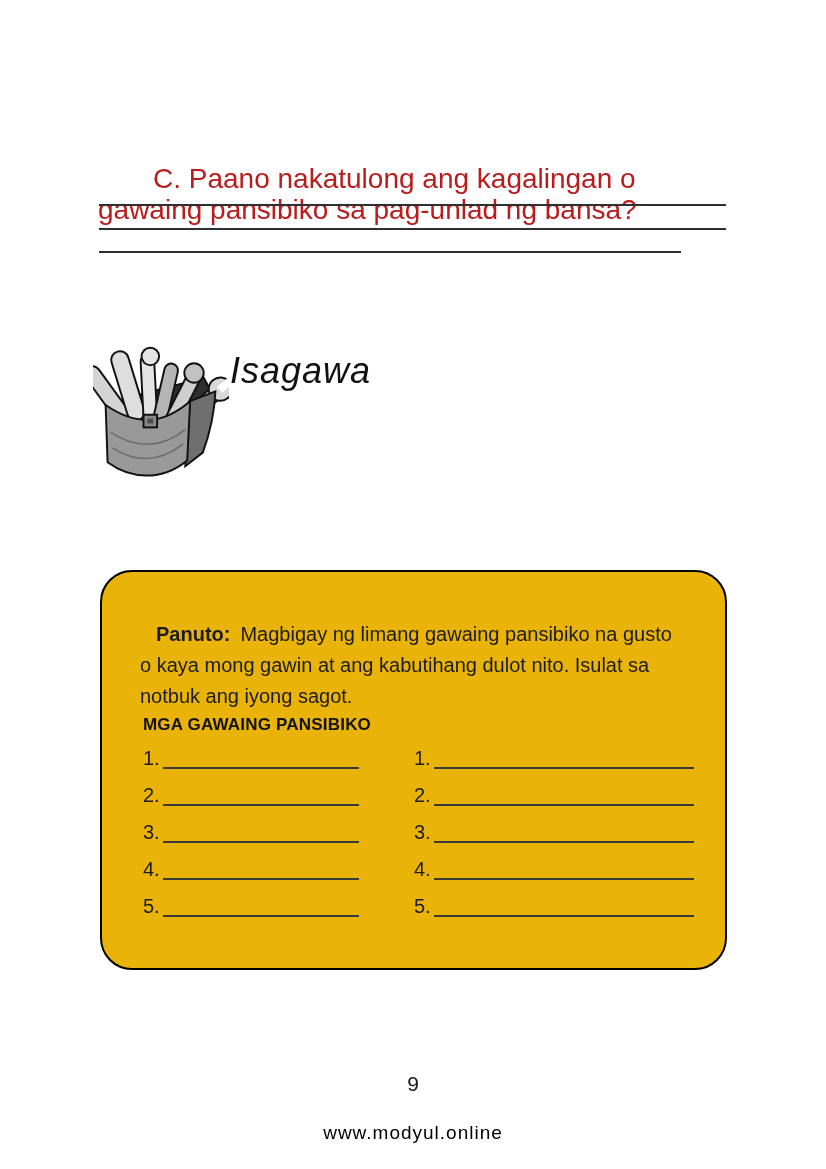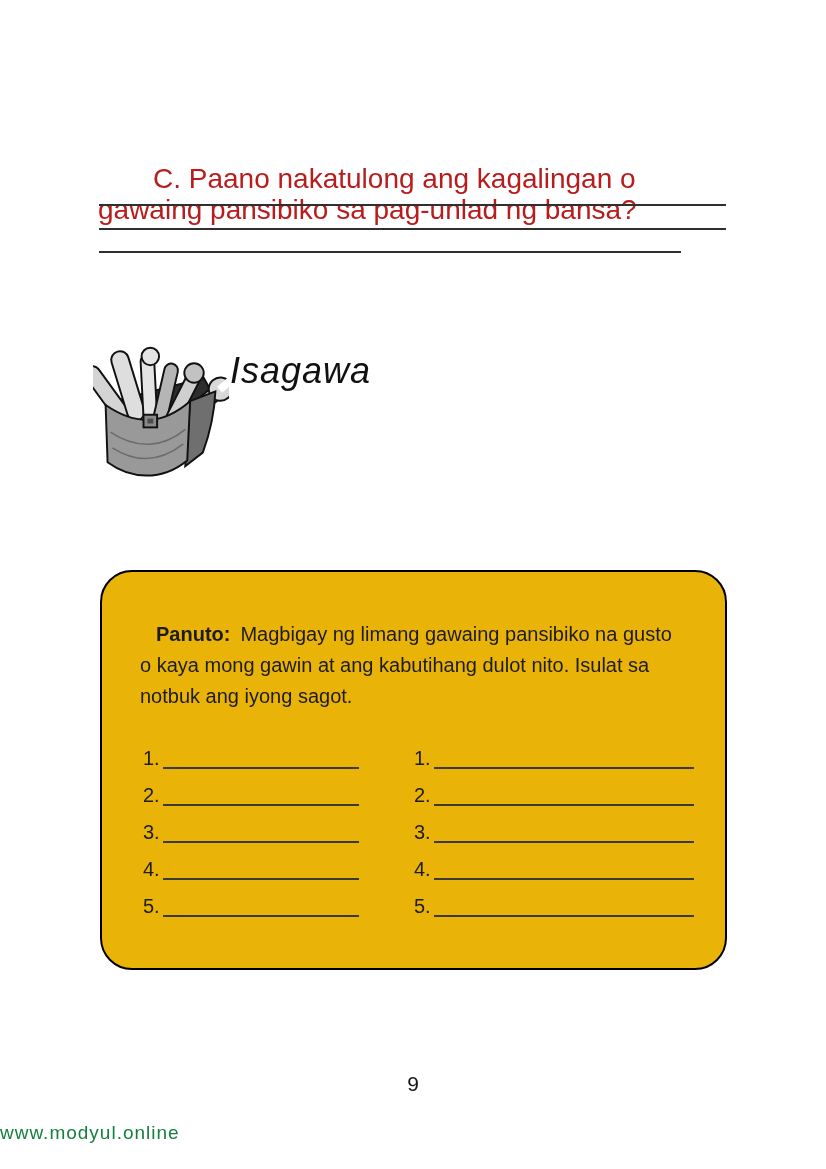--- a/index.html
+++ b/index.html
@@ -134,23 +134,24 @@
     width: 100%;
     text-align: center;
     font-size: 21px;
     color: #161616;
   }
   .watermark {
     position: absolute;
     left: 0;
     top: 1122px;
     width: 100%;
+    text-align: center;
     font-size: 19px;
     letter-spacing: 1px;
-    color: #15803d;
+    color: #000000;
   }
 </style>
 </head>
 <body>
 
 <div class="page">
 
   <p class="question-text">C. Paano nakatulong ang kagalingan o gawaing pansibiko sa pag-unlad ng bansa?</p>
   <div class="answer-line l1"></div>
   <div class="answer-line l2"></div>
@@ -186,20 +187,21 @@
 
       <rect x="52" y="84" width="14" height="13" fill="#8a8a8a" stroke="#111" stroke-width="2"></rect>
       <rect x="56" y="88" width="6" height="5" fill="#4c4c4c" stroke="none"></rect>
     </svg>
   </div>
   <div class="activity-title">Isagawa</div>
 
   <div class="panuto-box">
     <p class="panuto-paragraph"><span class="panuto-label">Panuto:</span><span>Magbigay ng limang gawaing pansibiko na gusto o kaya mong gawin at ang kabutihang dulot nito. Isulat sa notbuk ang iyong sagot.</span></p>
 
+    <div class="ws-header left">MGA GAWAING PANSIBIKO</div>
 
     <div class="ws-rows left">
       <div class="ws-row">
         <span class="ws-num">1.</span><span class="ws-line"></span>
       </div>
       <div class="ws-row">
         <span class="ws-num">2.</span><span class="ws-line"></span>
       </div>
       <div class="ws-row">
         <span class="ws-num">3.</span><span class="ws-line"></span>

